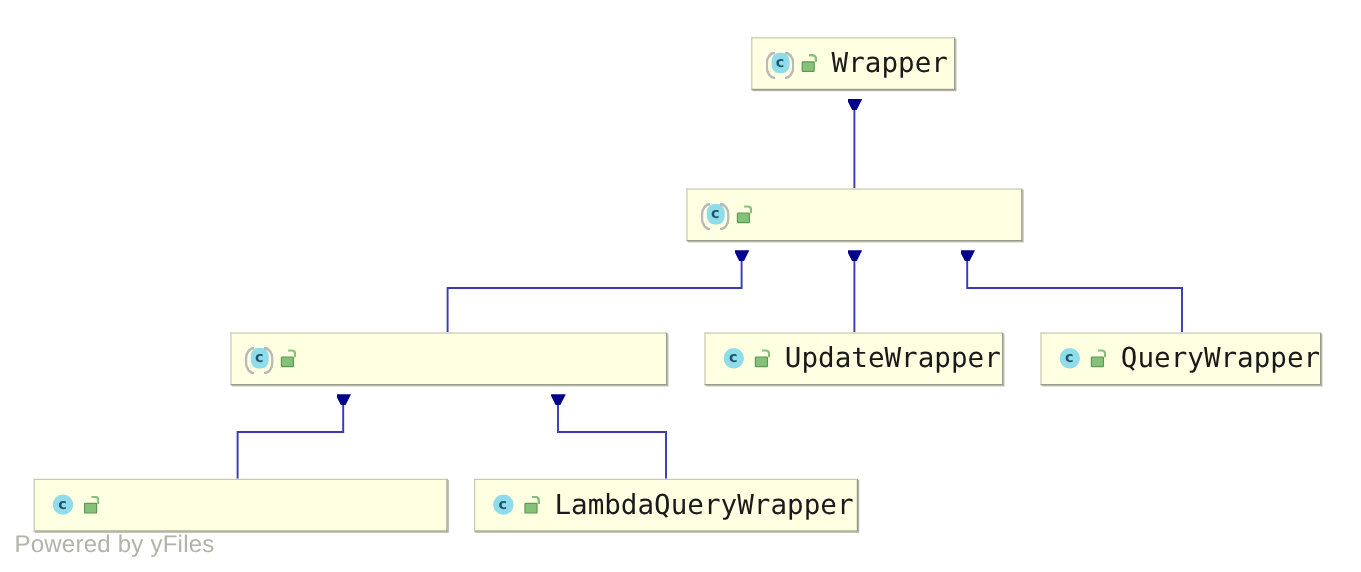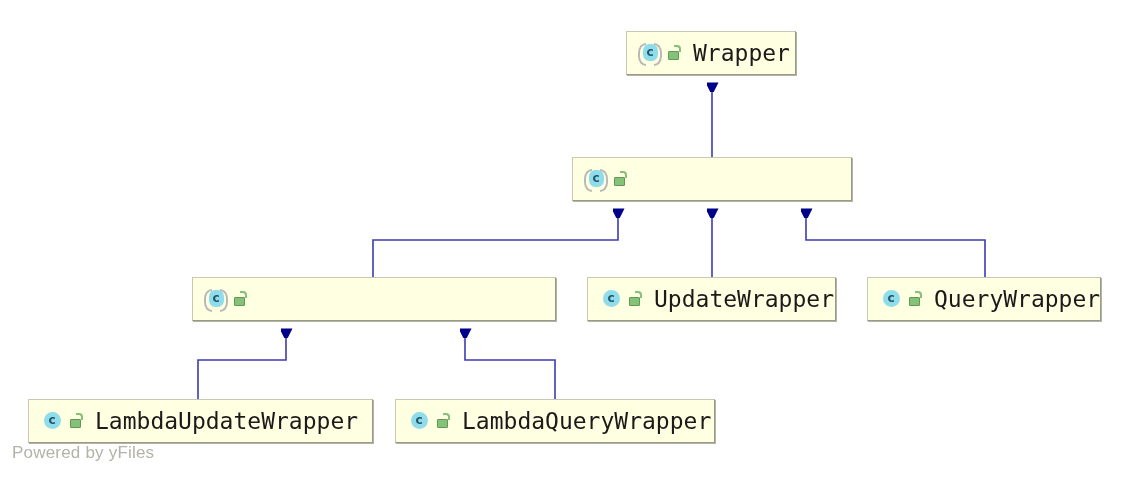--- a/index.html
+++ b/index.html
@@ -135,21 +135,21 @@
     color: #1a1a1a;
     margin-left: 10px;
     letter-spacing: 0px;
     line-height: 1;
   }
   #watermark {
     position: absolute;
     left: 12px;
     top: 443px;
     font-family: "Liberation Sans", sans-serif;
-    font-size: 17px;
+    font-size: 20px;
     color: #b3b3a8;
     letter-spacing: 0.2px;
     user-select: none;
   }
 </style>
 </head>
 <body>
 
 <div id="canvas">
 
@@ -251,21 +251,20 @@
     <span class="node-icons">
       <span class="icon-class">
         <span class="disc"></span>
         <span class="cletter">c</span>
       </span>
       <span class="icon-lock">
         <span class="shackle"></span>
         <span class="body"></span>
       </span>
     </span>
-    <span class="node-label">LambdaUpdateWrapper</span>
   </div>
 
   <div class="uml-node" style="left:395px; top:399px; width:320px; height:44px;">
     <span class="node-icons">
       <span class="icon-class">
         <span class="disc"></span>
         <span class="cletter">c</span>
       </span>
       <span class="icon-lock">
         <span class="shackle"></span>

